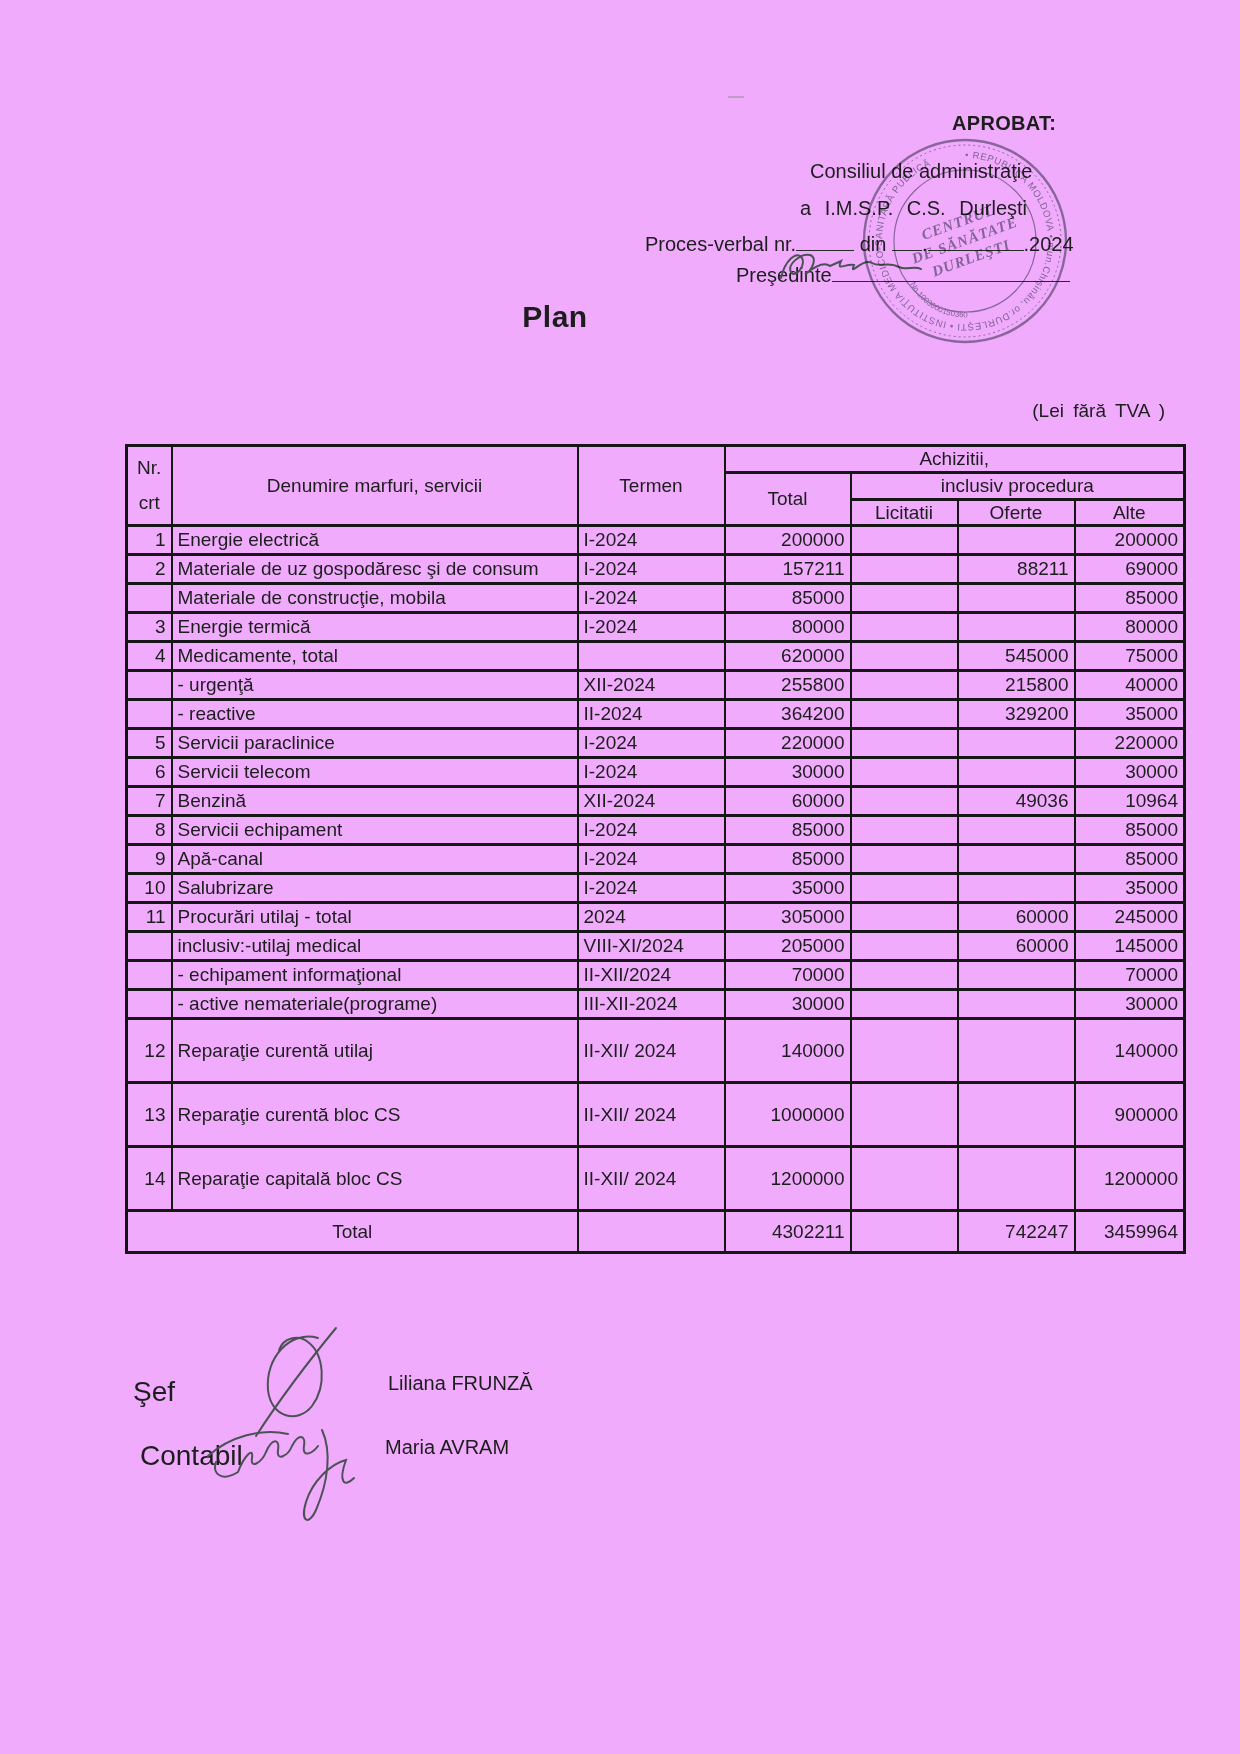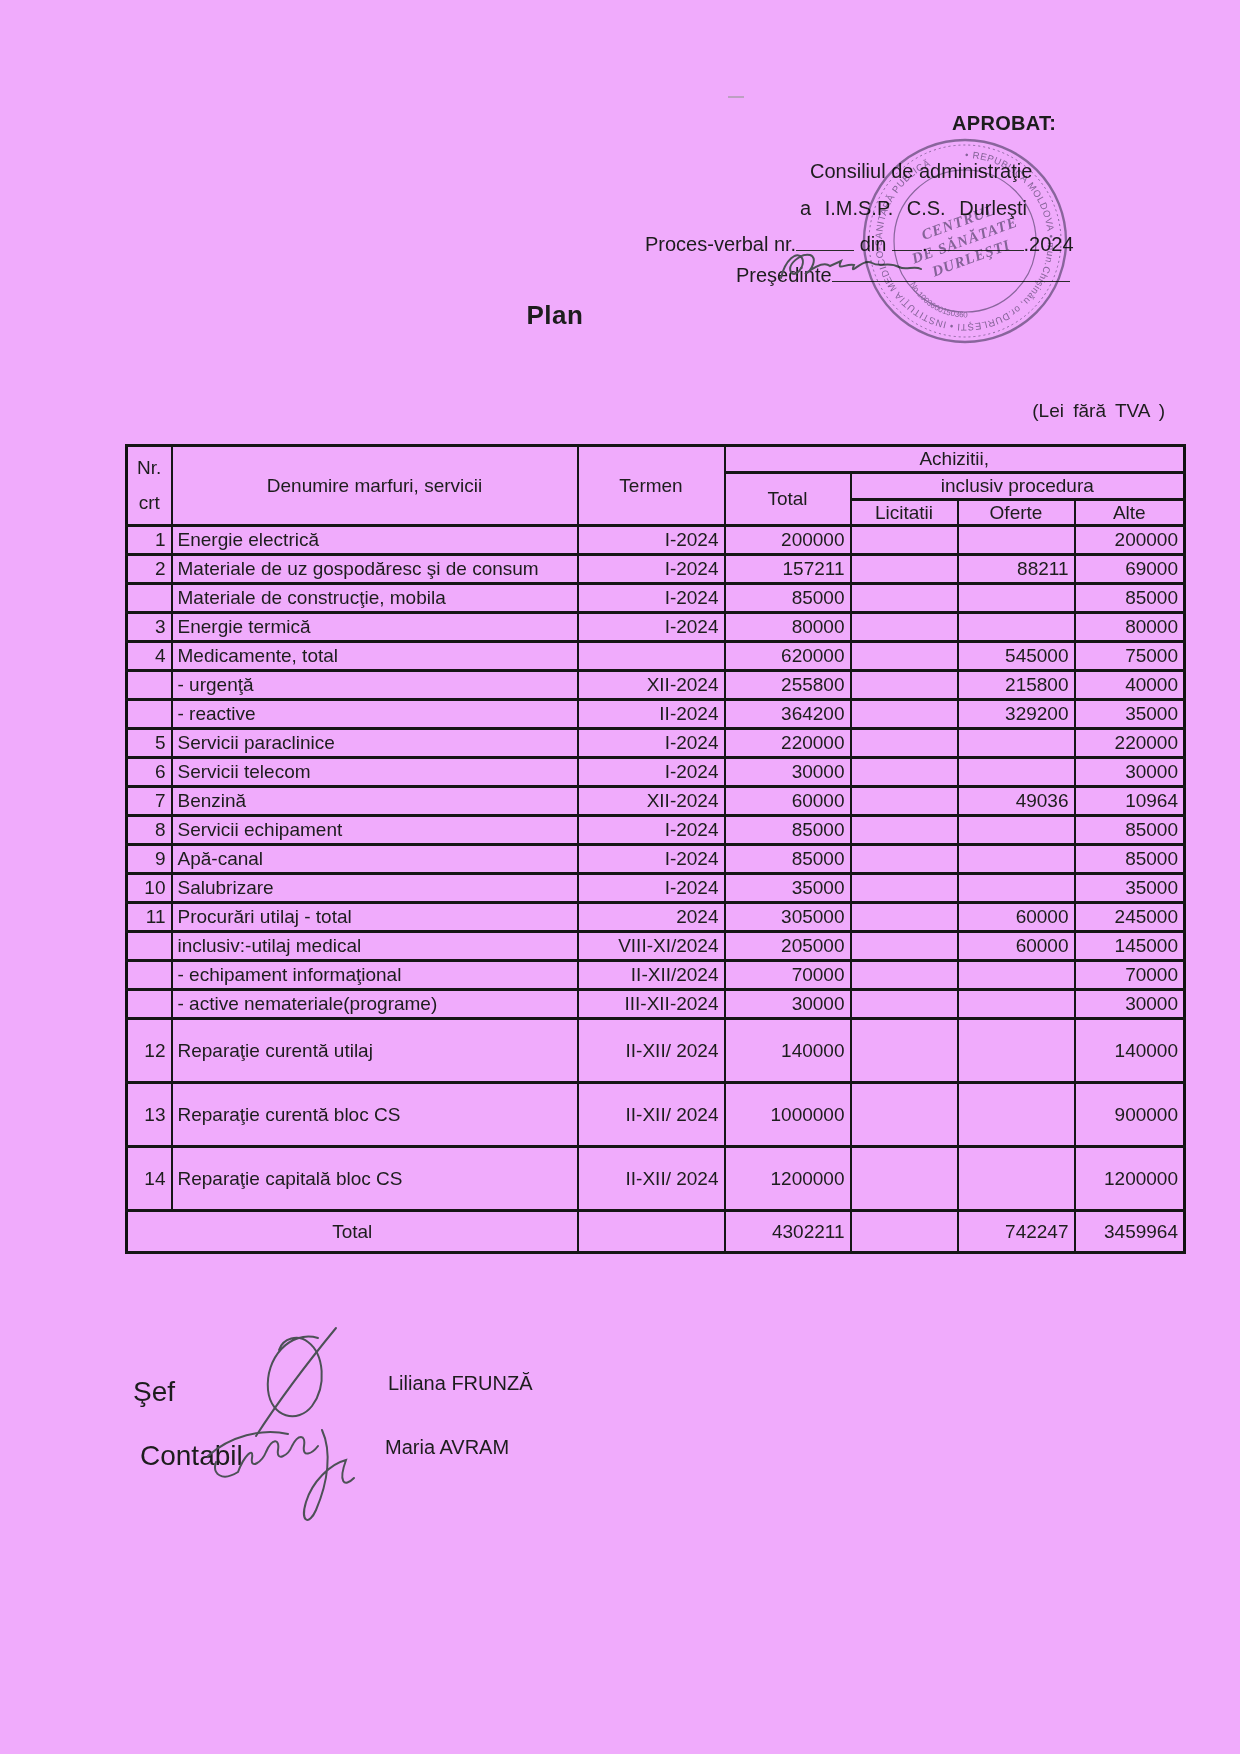--- a/index.html
+++ b/index.html
@@ -14,21 +14,21 @@
   
   .aprobat{left:952px; top:112px; font-size:20px; font-weight:bold; letter-spacing:.3px;}
   .appr-line1{left:810px; top:160px; font-size:20px;}
   .appr-line2{left:800px; top:197px; font-size:20px; word-spacing:8px;}
   .appr-line3{left:645px; top:233px; font-size:20px;}
   .appr-line4{left:736px; top:264px; font-size:20px;}
   .blank{display:inline-block; border-bottom:1.6px solid #2a2a2a; height:16px; vertical-align:baseline;}
   .b1{width:58px;} .b2{width:30px;} .b3{width:96px;} .b4{width:238px;}
 
   
-  .doc-title{left:430px; top:300px; width:250px; text-align:center; font-size:26px; font-weight:600; letter-spacing:.5px;}
+  .doc-title{left:430px; top:300px; width:250px; text-align:center; font-size:30px; font-weight:600; letter-spacing:.5px;}
   .doc-subtitle{left:160px; top:344px; width:900px; text-align:center; font-size:20px;}
   .currency-note{left:925px; top:400px; width:240px; text-align:right; font-size:19px; word-spacing:4px;}
 
   
   .stamp{left:858px; top:134px; width:214px; height:214px; mix-blend-mode:multiply; opacity:.9;}
   .stamp text{fill:#81878f;}
   .stamp .ring{stroke:#868c94; fill:none;}
   .stamp .ctr{font-family:"Liberation Serif","DejaVu Serif",serif; font-style:italic; font-weight:bold; letter-spacing:1px;}
 
   
@@ -43,21 +43,21 @@
   table.plan{border:3px solid #111;}
   thead th{text-align:center; font-size:19px;}
   tr.hr1{height:27px;margin-left:24px;} tr.hr2{height:27px;} tr.hr3{height:26px;}
   tbody tr{height:29px;}
   tbody tr.tall{height:64px;}
   tfoot tr{height:42px;}
   td.c-name{text-align:left; padding-left:6px;}
   td.ind1{padding-left:66px;}
   td.ind2{padding-left:90px;}
   td.clip{white-space:nowrap; overflow:hidden;}
-  td.c-termen{text-align:right;}
+  td.c-termen{text-align:left;}
   td.num{text-align:right; padding-right:5px;}
   td.center{text-align:center;}
   th.c-nrcrt div{line-height:1.1; text-align:center;}
   th.c-nrcrt .nr-top{margin-bottom:14px;}
 
   
   .sig-label{font-size:28px;}
   .sef-label{left:133px; top:1376px;}
   .sef-name{left:388px; top:1372px; font-size:20px;}
   .contabil-label{left:140px; top:1440px;}

